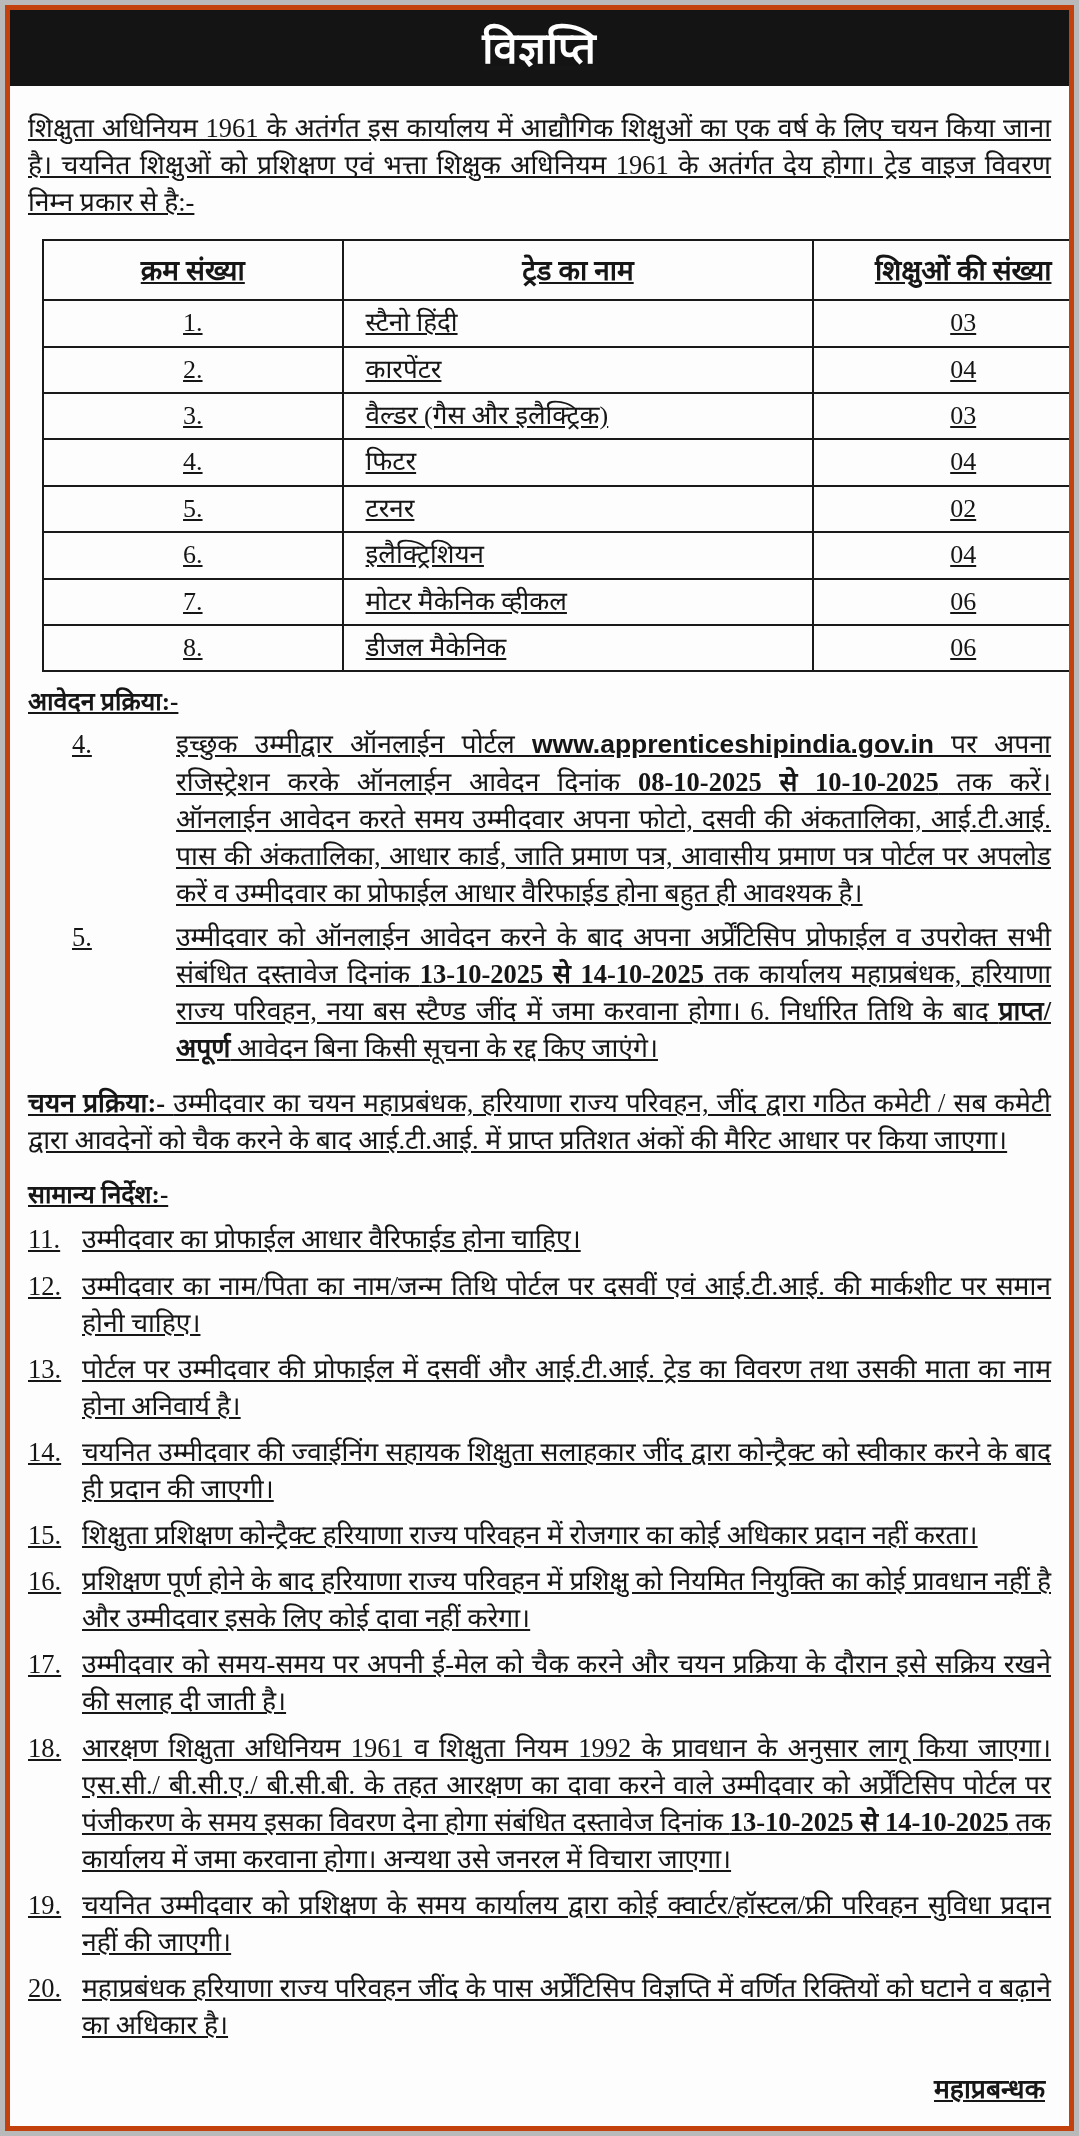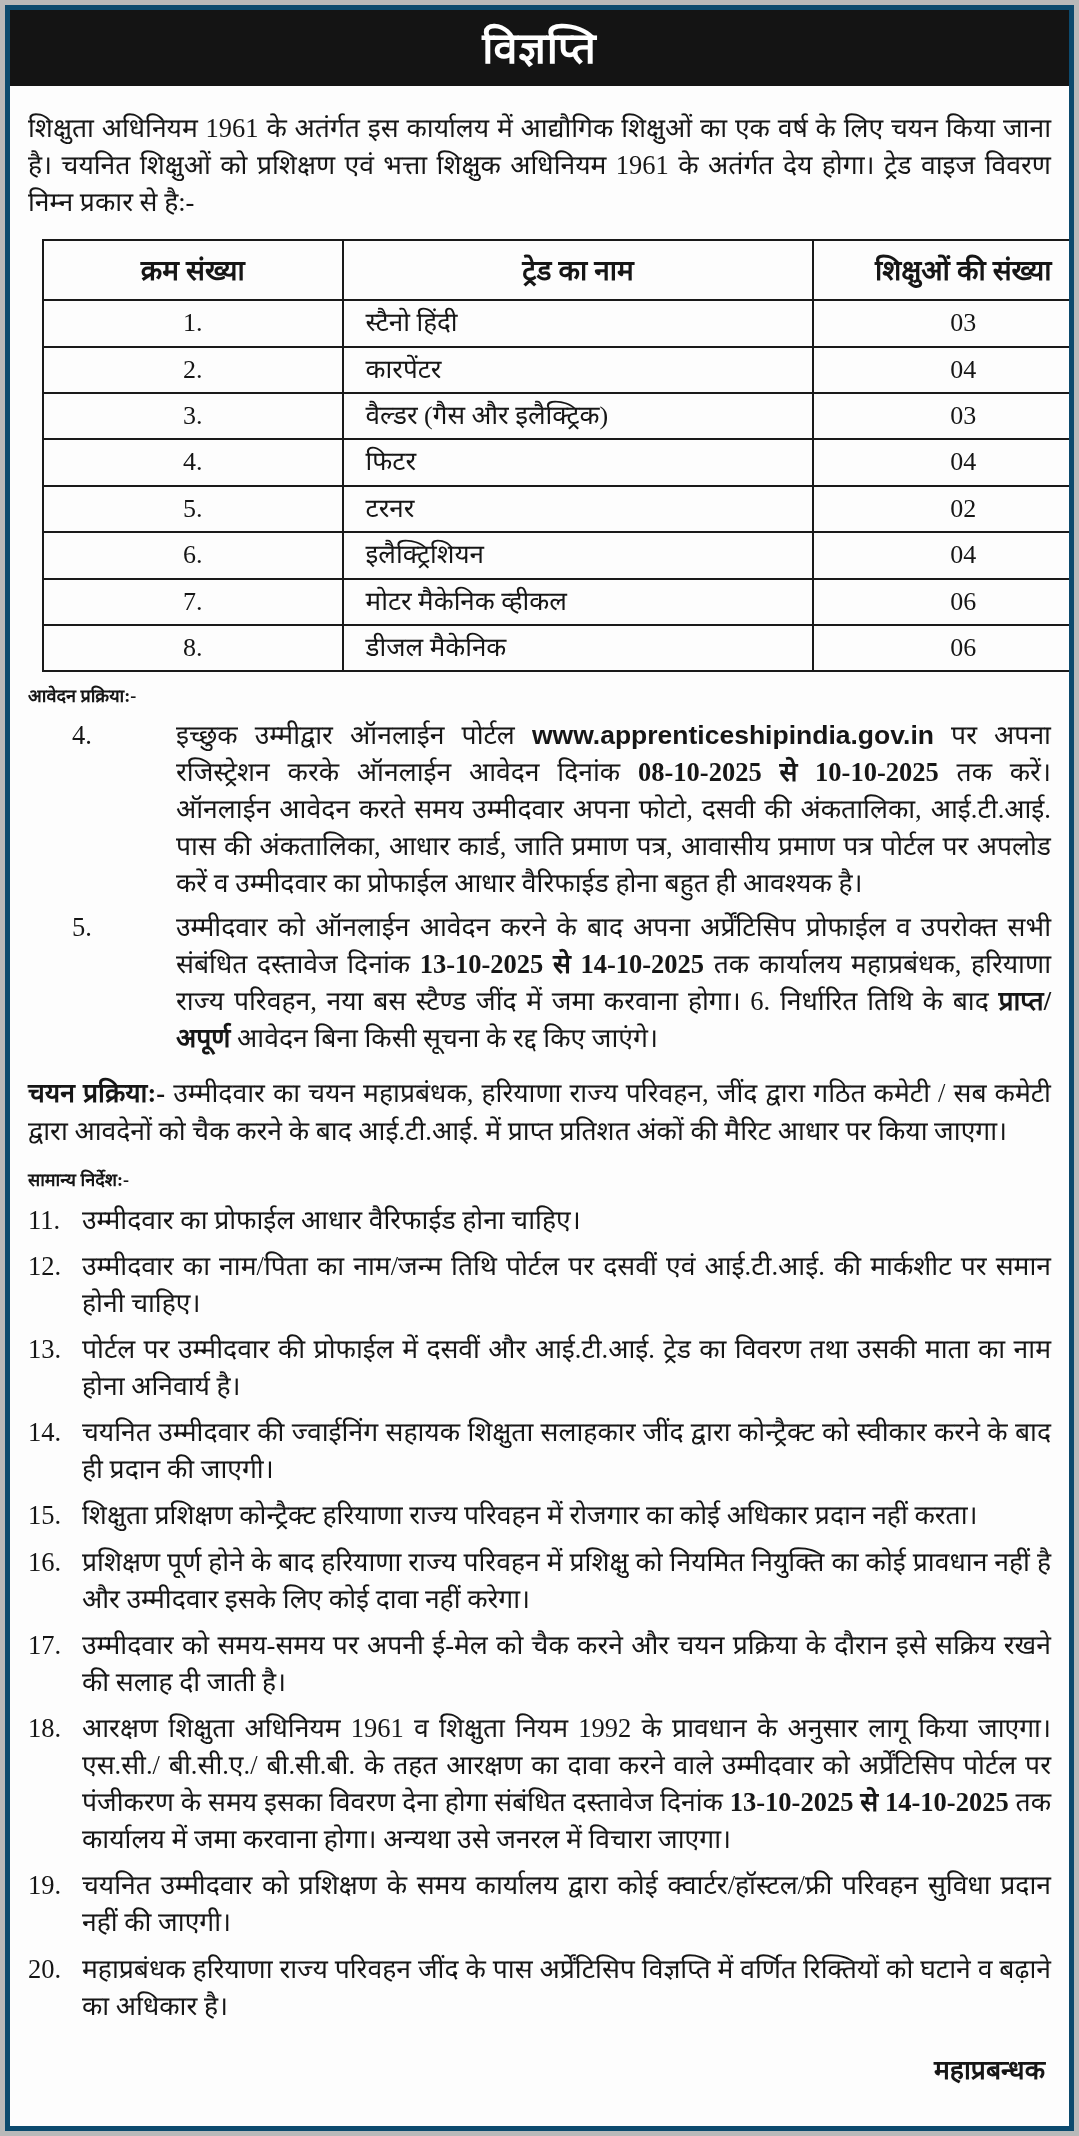--- a/index.html
+++ b/index.html
@@ -6,23 +6,24 @@
   body{
     width:1079px;height:2136px;
     background:#b9b9b9;
     font-family:"Liberation Serif","DejaVu Serif",serif;
     color:#161616;
     position:relative;
   }
   .sheet{
     position:absolute;left:5px;top:5px;right:5px;bottom:5px;
     background:#fdfdfd;
-    border:5px solid #0c4a6e;
+    border:5px solid #c2410c;
     box-sizing:border-box;
     overflow:hidden;
+    text-decoration:underline;
   }
   .titlebar{
     background:#141414;
     color:#ffffff;
     text-align:center;
     font-size:43px;
     font-weight:700;
     padding:7px 0 10px 0;
     letter-spacing:1px;
   }
@@ -51,21 +52,21 @@
     height:50px;
   }
   table.trades td{
     font-size:26px;
     height:36px;
   }
   table.trades td.trade-name{text-align:left;padding-left:22px;}
   col.c1{width:28%;}
   col.c2{width:44%;}
   col.c3{width:28%;}
-  .sec-head{font-weight:700;margin:8px 0 2px 0;font-size:18px;}
+  .sec-head{font-weight:700;margin:8px 0 2px 0;font-size:25px;}
   .numitem{
     display:flex;
     margin:7px 0;
   }
   .numitem .num{
     flex:0 0 62px;
     padding-left:44px;
     box-sizing:content-box;
     width:42px;
     flex-basis:auto;

